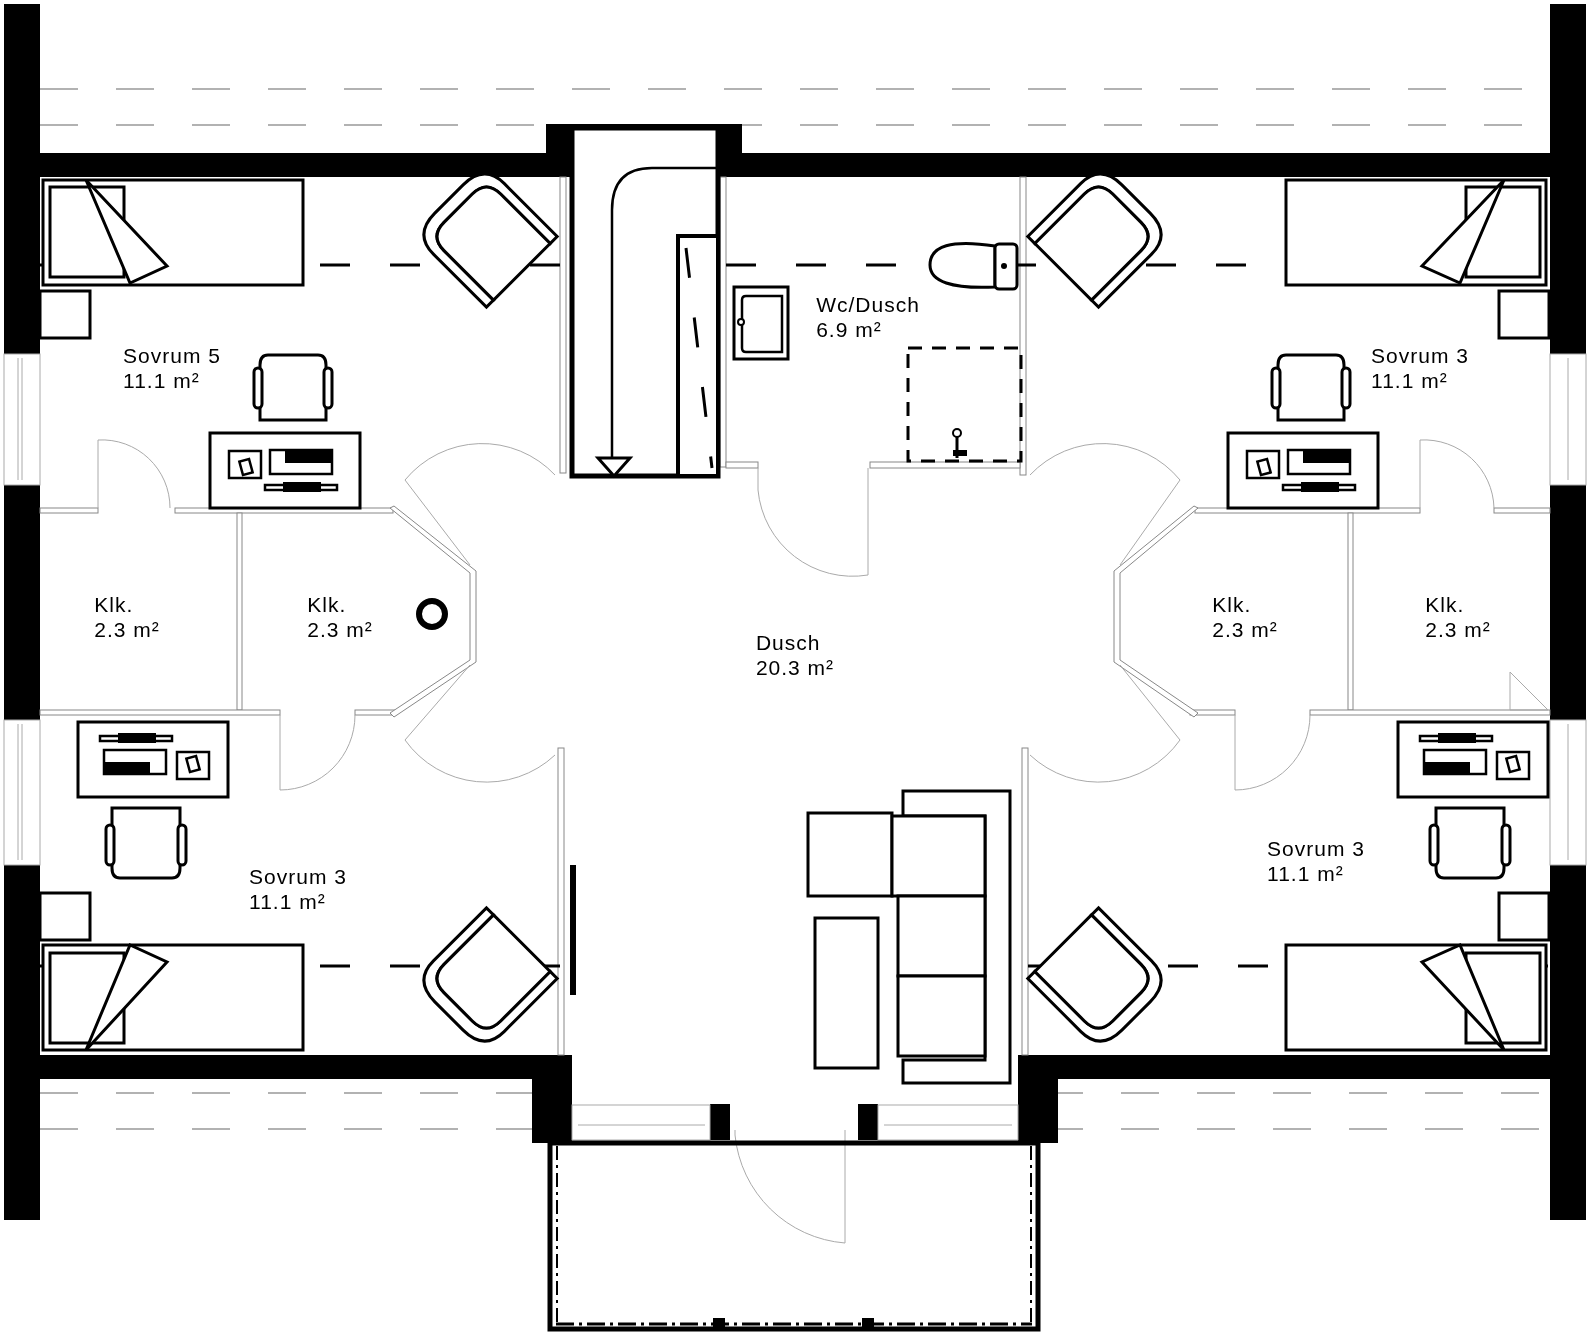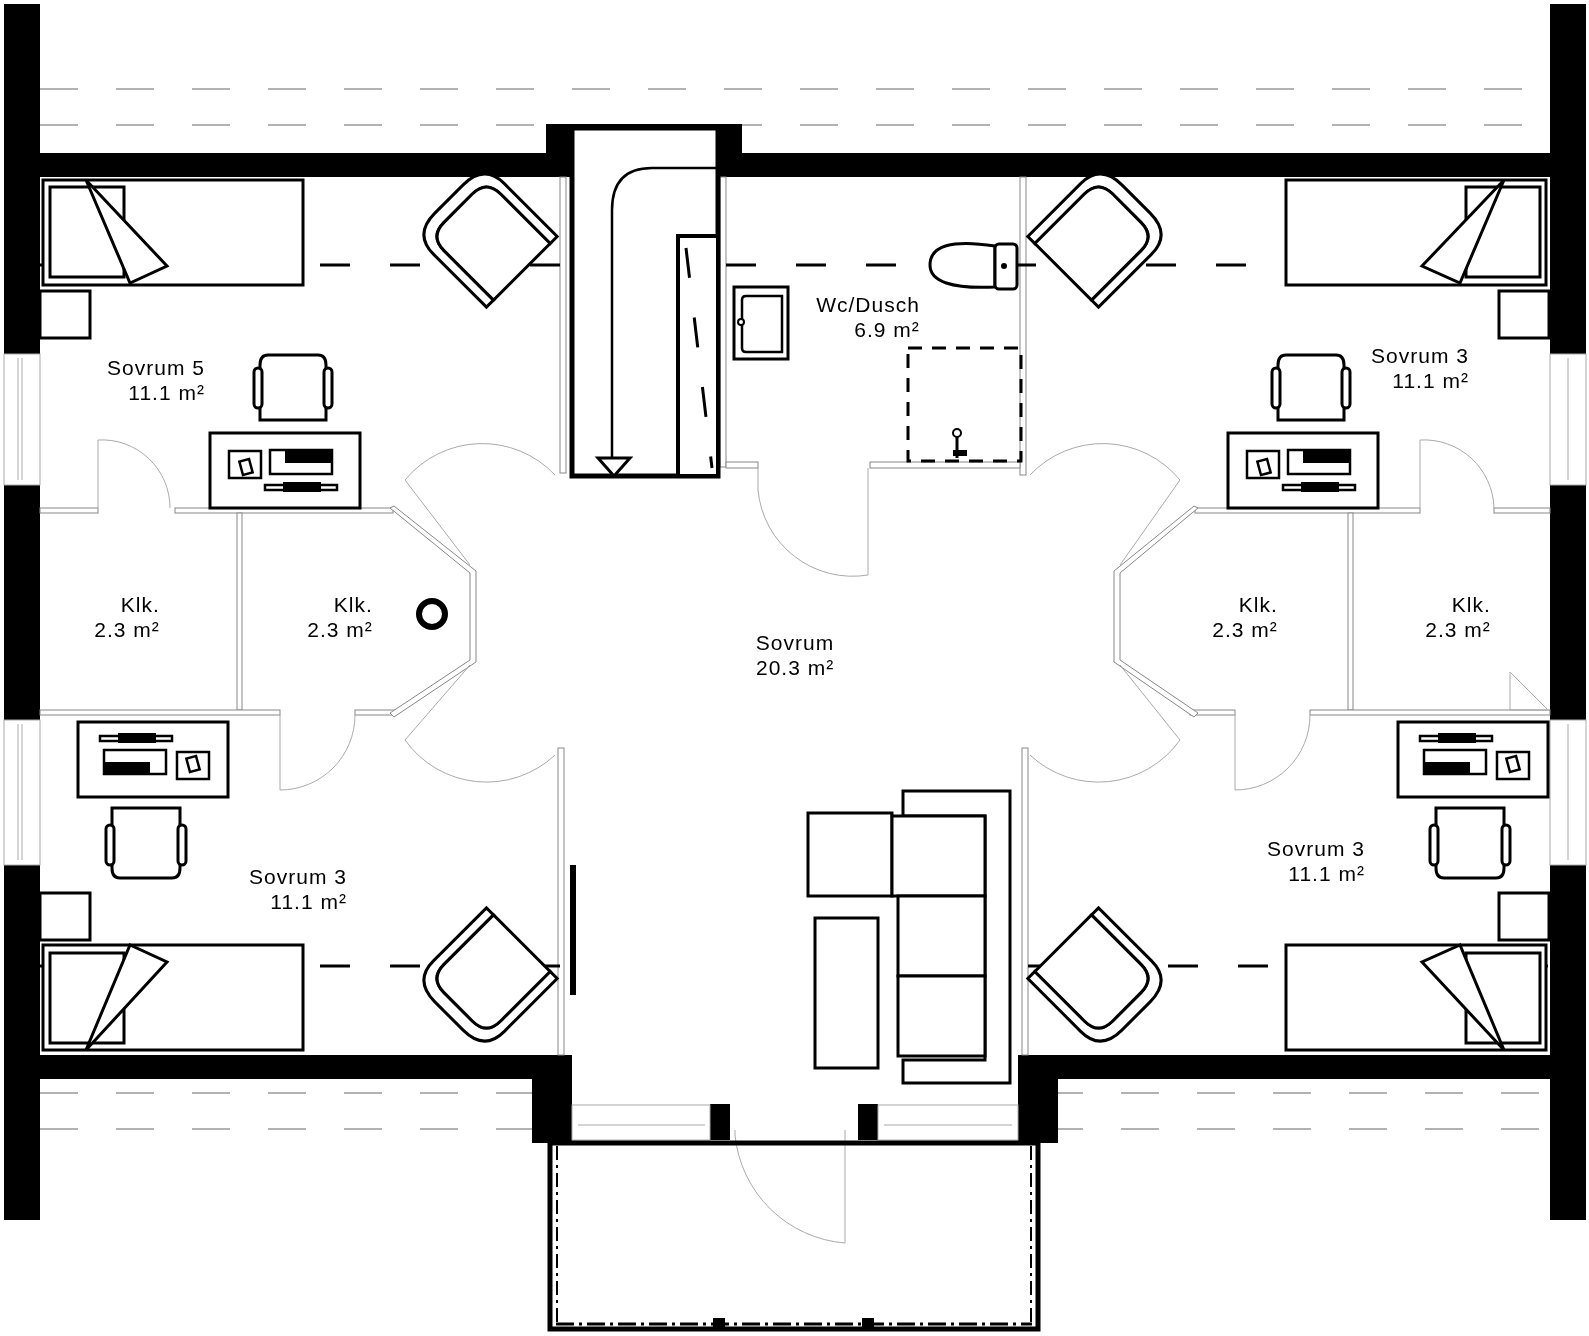--- a/index.html
+++ b/index.html
@@ -1,18 +1,18 @@
 <!DOCTYPE html>
 <html><head>
 <meta charset="utf-8">
 <style>
   html,body{margin:0;padding:0;background:#ffffff;}
   body{width:1589px;height:1336px;overflow:hidden;position:relative;font-family:"DejaVu Sans Mono","Liberation Mono",monospace;}
   svg{position:absolute;left:0;top:0;}
-  .lbl{position:absolute;text-align:right;color:#000;font-family:"Liberation Sans","DejaVu Sans",sans-serif;font-size:21px;line-height:25px;letter-spacing:1px;transform:translateX(-50%);white-space:nowrap;}
+  .lbl{position:absolute;text-align:left;color:#000;font-family:"Liberation Sans","DejaVu Sans",sans-serif;font-size:21px;line-height:25px;letter-spacing:1px;transform:translateX(-50%);white-space:nowrap;}
   .wall{fill:#000;}
   .thin{stroke:#aaa;stroke-width:1;fill:none;}
   .furn{stroke:#000;stroke-width:3;fill:#fff;}
   .furn2{stroke:#000;stroke-width:2.5;fill:none;}
   .dash{stroke:#000;stroke-width:3;stroke-dasharray:30 40;fill:none;}
   .gdash{stroke:#999;stroke-width:1.5;stroke-dasharray:38 38;fill:none;}
   .part{stroke:#888;stroke-width:1;fill:#fff;}
 </style>
 </head>
 <body>
@@ -254,42 +254,42 @@
   <g>
     <rect x="550" y="1143" width="488" height="186" fill="none" stroke="#000" stroke-width="5"></rect>
     <line x1="557" y1="1146" x2="557" y2="1324" stroke="#000" stroke-width="2" stroke-dasharray="14 5 3 5"></line>
     <line x1="1031" y1="1146" x2="1031" y2="1324" stroke="#000" stroke-width="2" stroke-dasharray="14 5 3 5"></line>
     <line x1="556" y1="1324" x2="1032" y2="1324" stroke="#000" stroke-width="3" stroke-dasharray="18 5 3 5"></line>
     <rect x="713" y="1318" width="12" height="12" fill="#000"></rect>
     <rect x="862" y="1318" width="12" height="12" fill="#000"></rect>
   </g>
 </svg>
 
-<div class="lbl" style="left:156px;top:343px;margin-top:12px;">
+<div class="lbl" style="left:172px;top:343px;">
   <div>Sovrum 5</div>
   <div class="area">11.1 m²</div>
 </div>
 <div class="lbl" style="left:1420px;top:343px;">
   <div>Sovrum 3</div>
   <div class="area">11.1 m²</div>
 </div>
 <div class="lbl" style="left:298px;top:864px;">
   <div>Sovrum 3</div>
   <div class="area">11.1 m²</div>
 </div>
 <div class="lbl" style="left:1316px;top:836px;">
   <div>Sovrum 3</div>
   <div class="area">11.1 m²</div>
 </div>
 <div class="lbl" style="left:868px;top:292px;">
   <div>Wc/Dusch</div>
   <div class="area">6.9 m²</div>
 </div>
 <div class="lbl" style="left:795px;top:630px;">
-  <div>Sovrum</div>
+  <div>Dusch</div>
   <div class="area">20.3 m²</div>
 </div>
 <div class="lbl" style="left:127px;top:592px;">
   <div>Klk.</div>
   <div class="area">2.3 m²</div>
 </div>
 <div class="lbl" style="left:340px;top:592px;">
   <div>Klk.</div>
   <div class="area">2.3 m²</div>
 </div>

